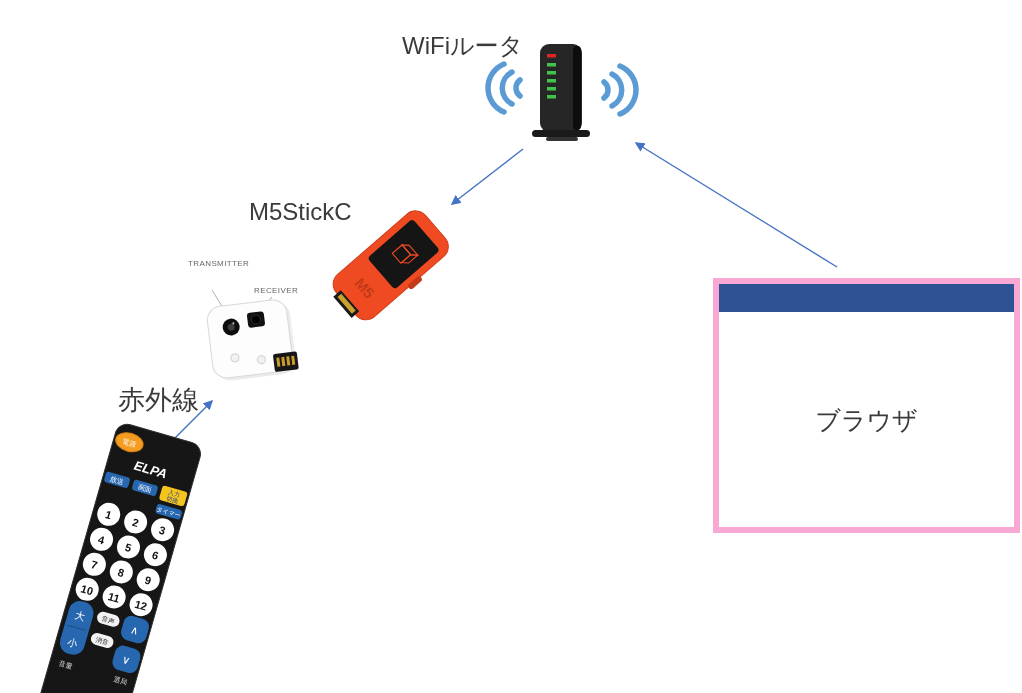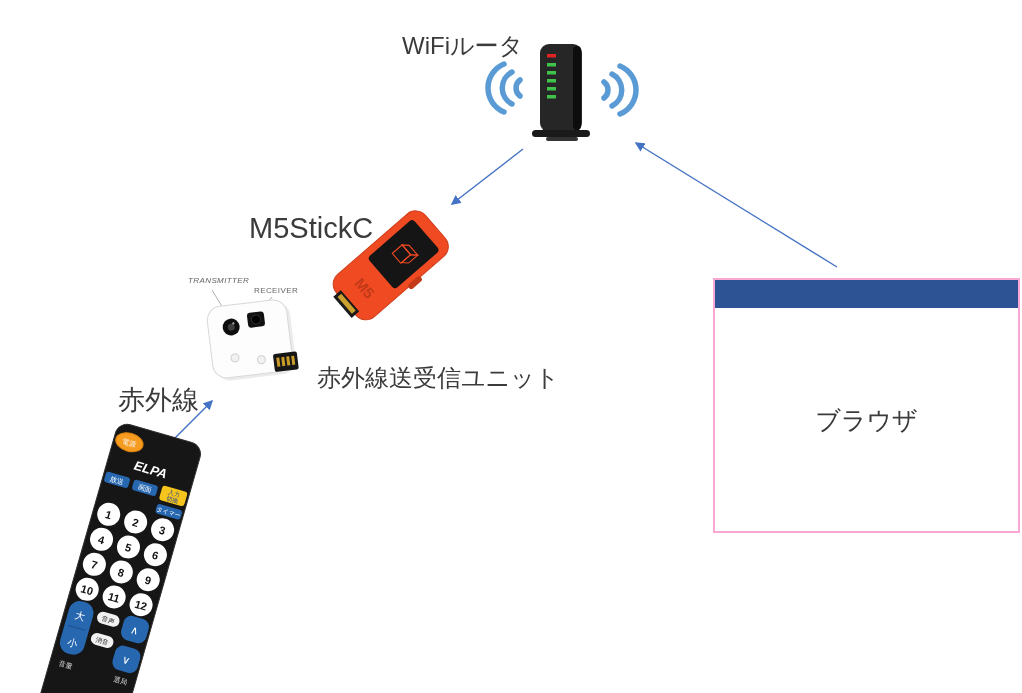--- a/index.html
+++ b/index.html
@@ -7,34 +7,34 @@
   .canvas {
     position: relative;
     width: 1022px; height: 693px;
     overflow: hidden;
     background: #ffffff;
     font-family: "Liberation Sans", sans-serif;
   }
   .overlay { position:absolute; left:0; top:0; width:1022px; height:693px; pointer-events:none; }
   .label { position:absolute; color:#3b3b3b; white-space:nowrap; }
   .label-router   { left:402px; top:30px;  font-size:24px; }
-  .label-m5stickc { left:249px; top:212px; font-size:29px; }
+  .label-m5stickc { left:249px; top:198px; font-size:24px; }
   .label-irunit   { left:317px; top:362px; font-size:24px; line-height:31px; }
   .label-infrared { left:118px; top:382px; font-size:27px; }
   .label-tiny { font-size:8px; color:#666; letter-spacing:.4px; }
-  .label-transmitter { left:188px; top:276px;font-style:italic; }
+  .label-transmitter { left:188px; top:259px; }
   .label-receiver    { left:254px; top:286px; }
   .dev { position:absolute; }
   .dev-router  { left:468px; top:38px; }
   .dev-m5stick { left:312px; top:192px; }
   .dev-irunit  { left:192px; top:272px; }
   .dev-remote  { left:22px;  top:416px; }
   .browser {
     position:absolute; left:713px; top:278px; width:307px; height:255px;
-    border:2px solid #f9a8d4; background:#fff;
+    border:6px solid #f9a8d4; background:#fff;
     display:flex; flex-direction:column;
   }
   .browser-header { height:30px; background:#2e5395; border-bottom:2px solid #fff; }
   .browser-body {
     flex:1; display:flex; align-items:center; justify-content:center;
     font-size:25px; color:#3b3b3b;
   }
 </style>
 </head>
 <body>
@@ -50,21 +50,20 @@
     <line x1="523" y1="149" x2="452" y2="204" stroke-width="1.4" marker-end="url(#arrow)" stroke="#4472c4"></line>
     <line x1="837" y1="267" x2="636" y2="143" stroke-width="1.4" marker-end="url(#arrow)" stroke="#4472c4"></line>
     <line x1="169" y1="444" x2="212" y2="401" stroke-width="1.4" marker-end="url(#arrow)" stroke="#4472c4"></line>
     <line x1="212" y1="290" x2="229" y2="318" stroke="#9a9a9a" stroke-width="0.8"></line>
     <line x1="272" y1="297" x2="259" y2="313" stroke="#9a9a9a" stroke-width="0.8"></line>
   </svg>
 
   <div class="label label-router">WiFiルータ</div>
   <div class="label label-m5stickc">M5StickC</div>
   <div class="label label-irunit">
-    <div>赤外線送受信ユニット</div>
   </div>
   <div class="label label-infrared">赤外線</div>
   <div class="label label-tiny label-transmitter">TRANSMITTER</div>
   <div class="label label-tiny label-receiver">RECEIVER</div>
 
   <svg class="dev dev-router" width="200" height="115">
     <g fill="none" stroke-linecap="round" stroke-width="5.5">
       <path d="M 52 42 A 10 10 0 0 0 52 58" stroke="#5b9bd5"></path>
       <path d="M 44 34 A 18 18 0 0 0 44 66" stroke="#5b9bd5"></path>
       <path d="M 36 26 A 26 26 0 0 0 36 74" stroke="#5b9bd5"></path>

